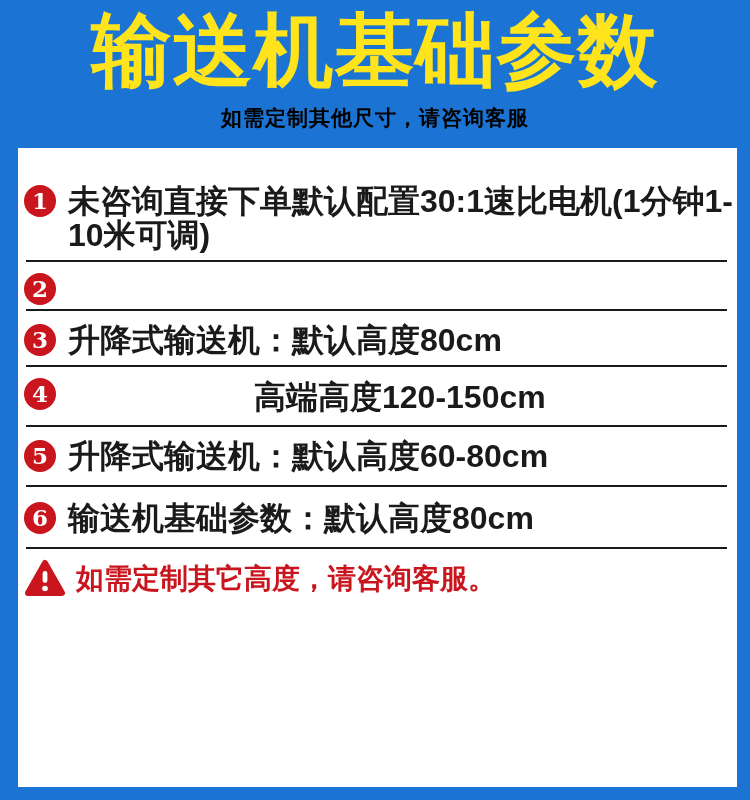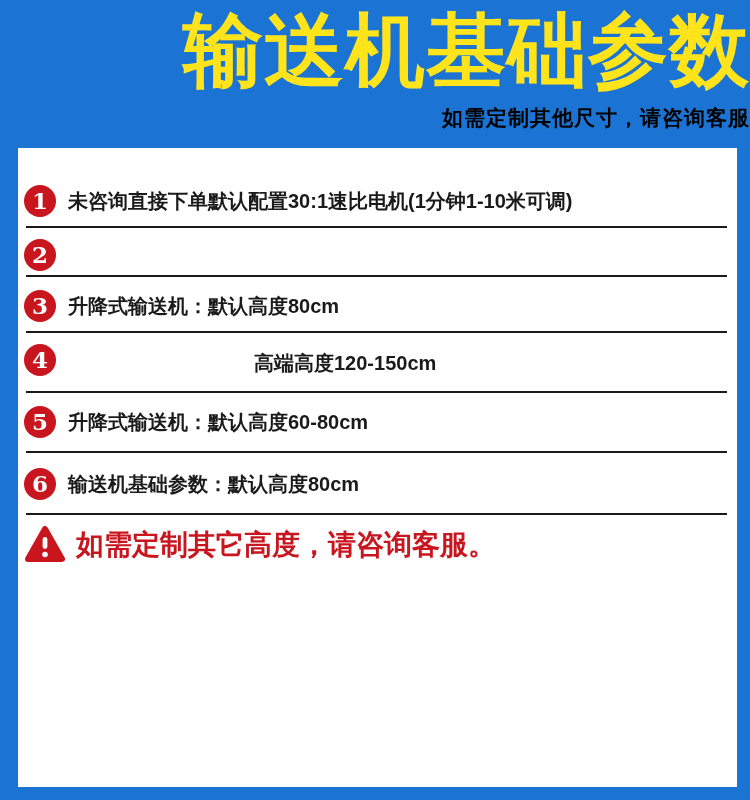--- a/index.html
+++ b/index.html
@@ -11,21 +11,21 @@
   .page {
     position: relative;
     width: 750px;
     height: 800px;
     background: #1b74d3;
     overflow: hidden;
   }
   
   .header {
     height: 108px;
-    text-align: right;
+    text-align: center;
     border-radius: 14px;
   }
   .title {
     padding-top: 2px;
     font-size: 80px;
     line-height: 98px;
     font-weight: bold;
     color: #ffe41c;
     letter-spacing: 1px;
     white-space: nowrap;
@@ -67,21 +67,21 @@
     color: #ffffff;
     font-family: "DejaVu Serif", serif;
     font-weight: bold;
     font-size: 23px;
     line-height: 31px;
     text-align: center;
     margin-right: 12px;
     margin-top: 1px;
   }
   .itext {
-    font-size: 20px;
+    font-size: 32px;
     font-weight: bold;
     color: #1a1a1a;
     letter-spacing: 0px;
   }
   .line { line-height: 34px; }
   .mline .line { line-height: 40px; }
   .indent2 { padding-left: 186px; }
   
   .r1 { padding-top: 36px; padding-bottom: 8px; }
   .r2 { padding-top: 10px; padding-bottom: 4px; }

